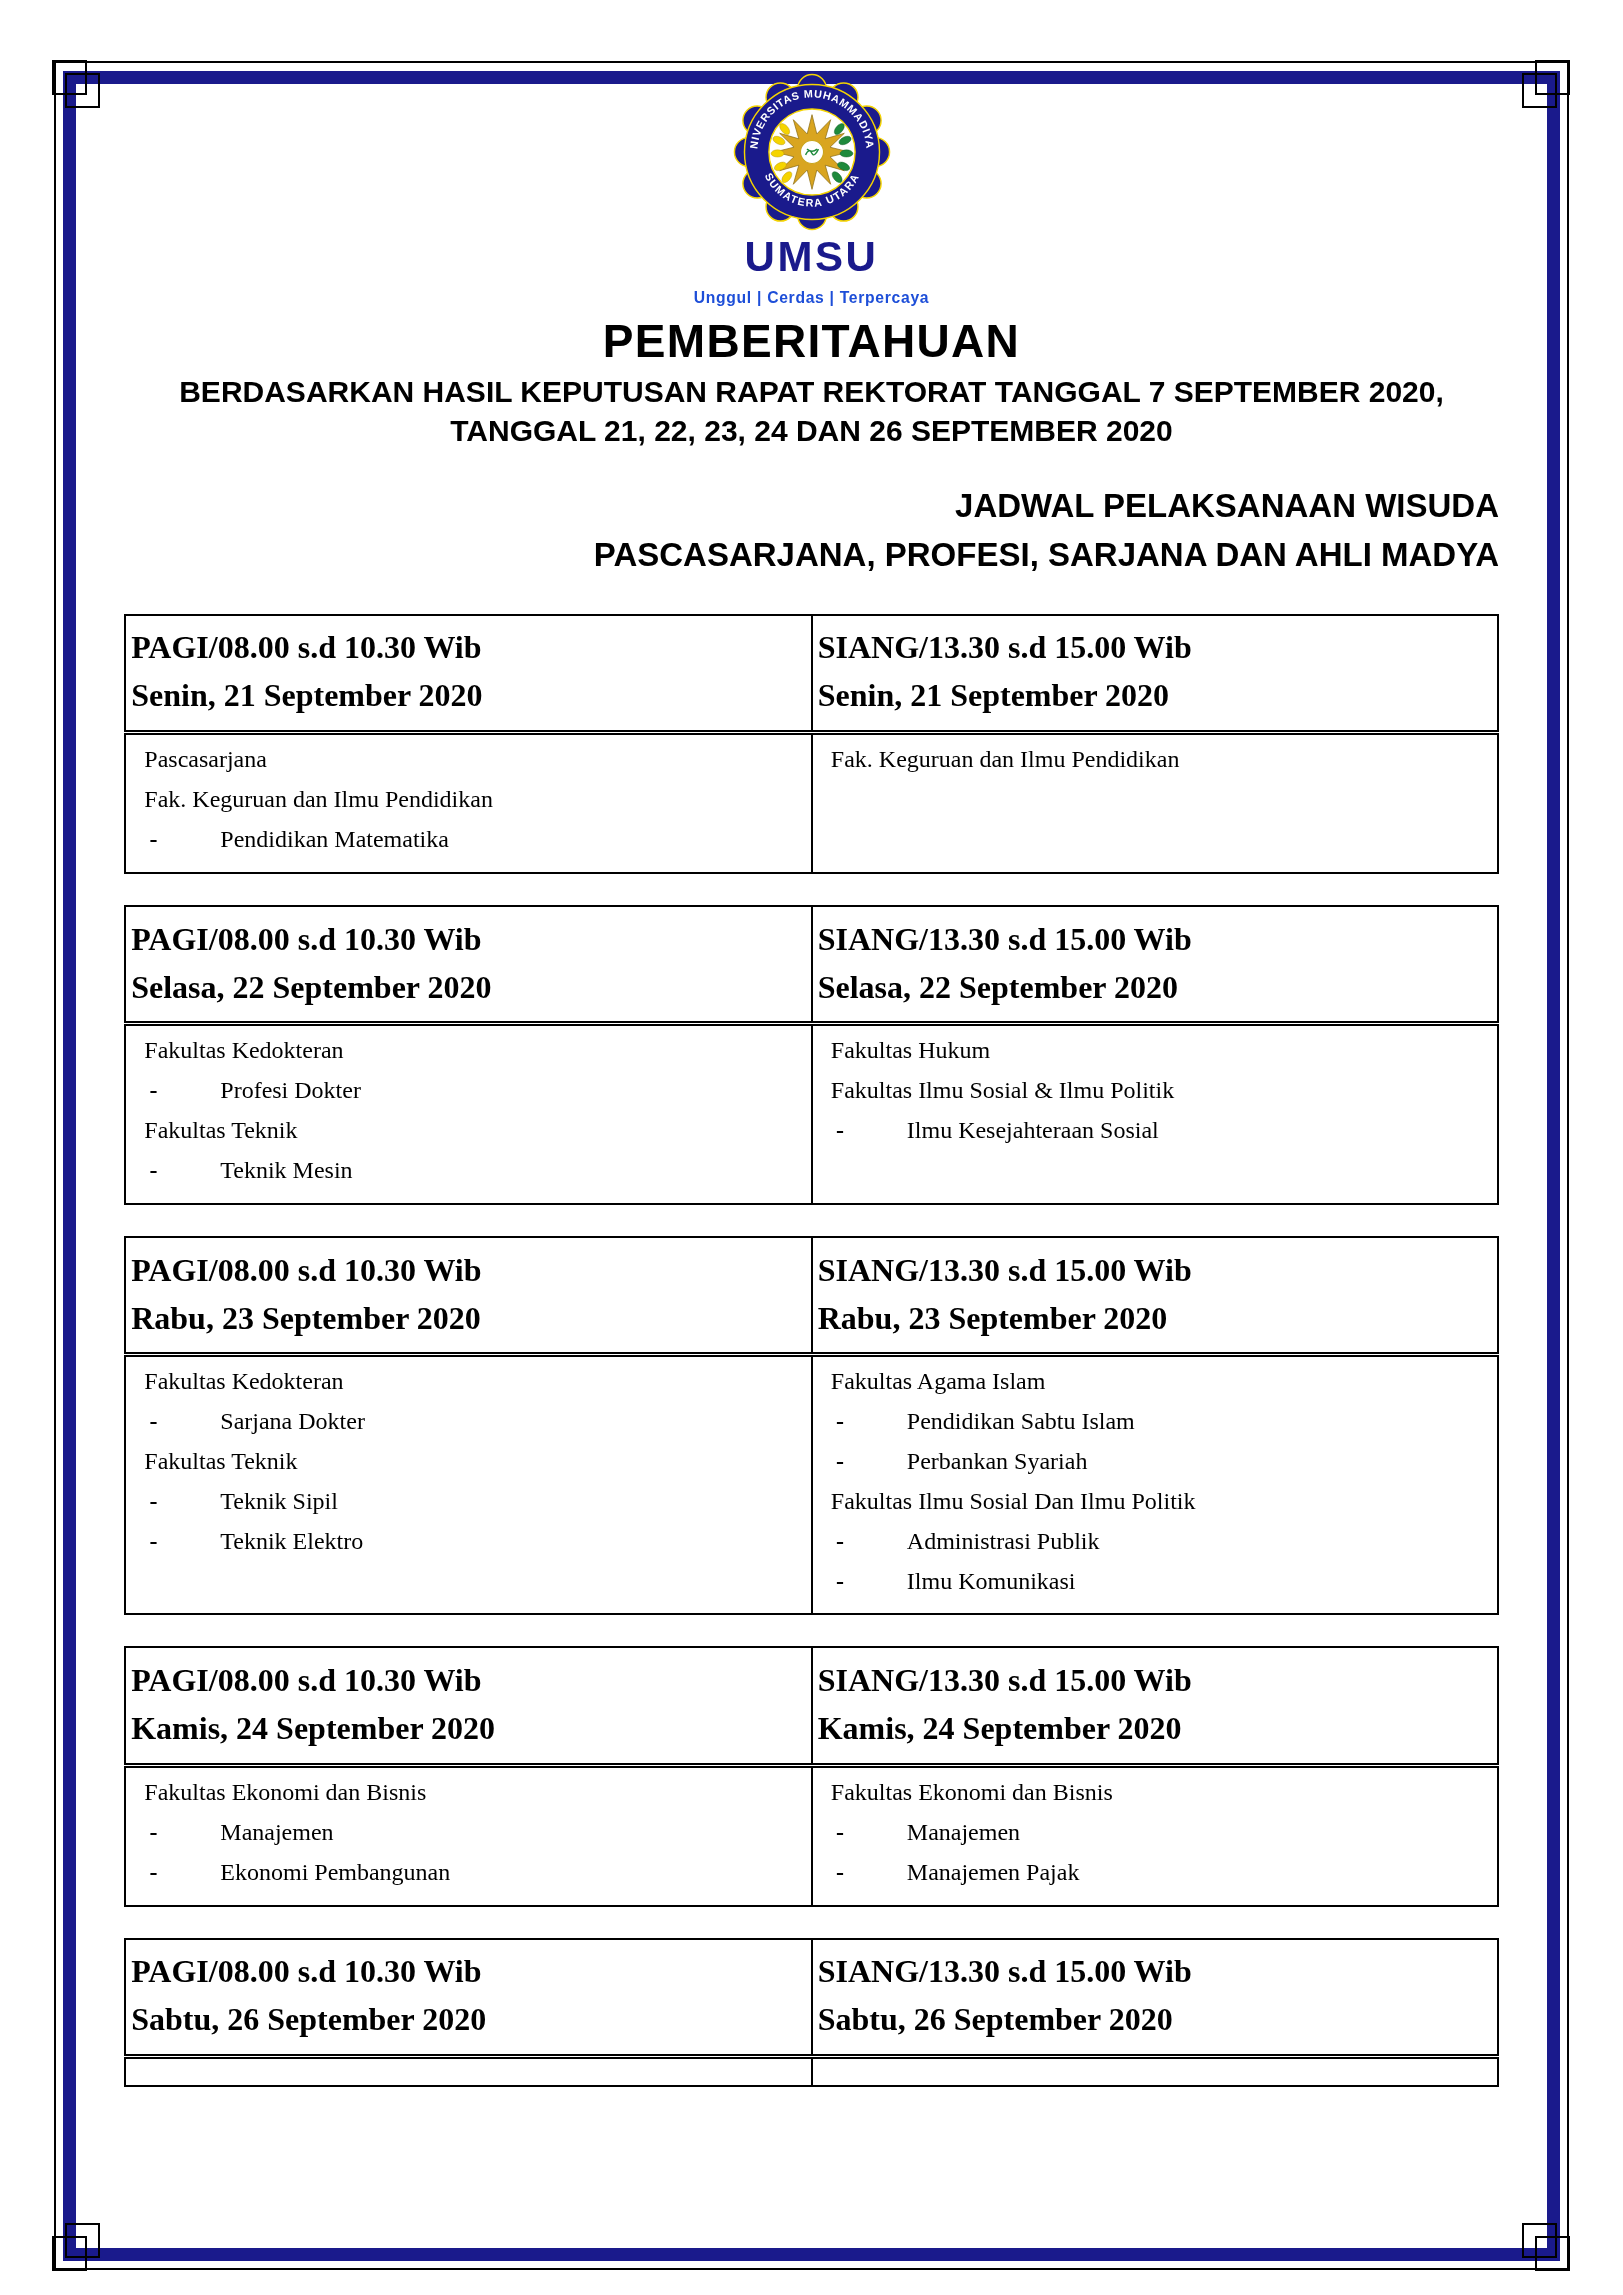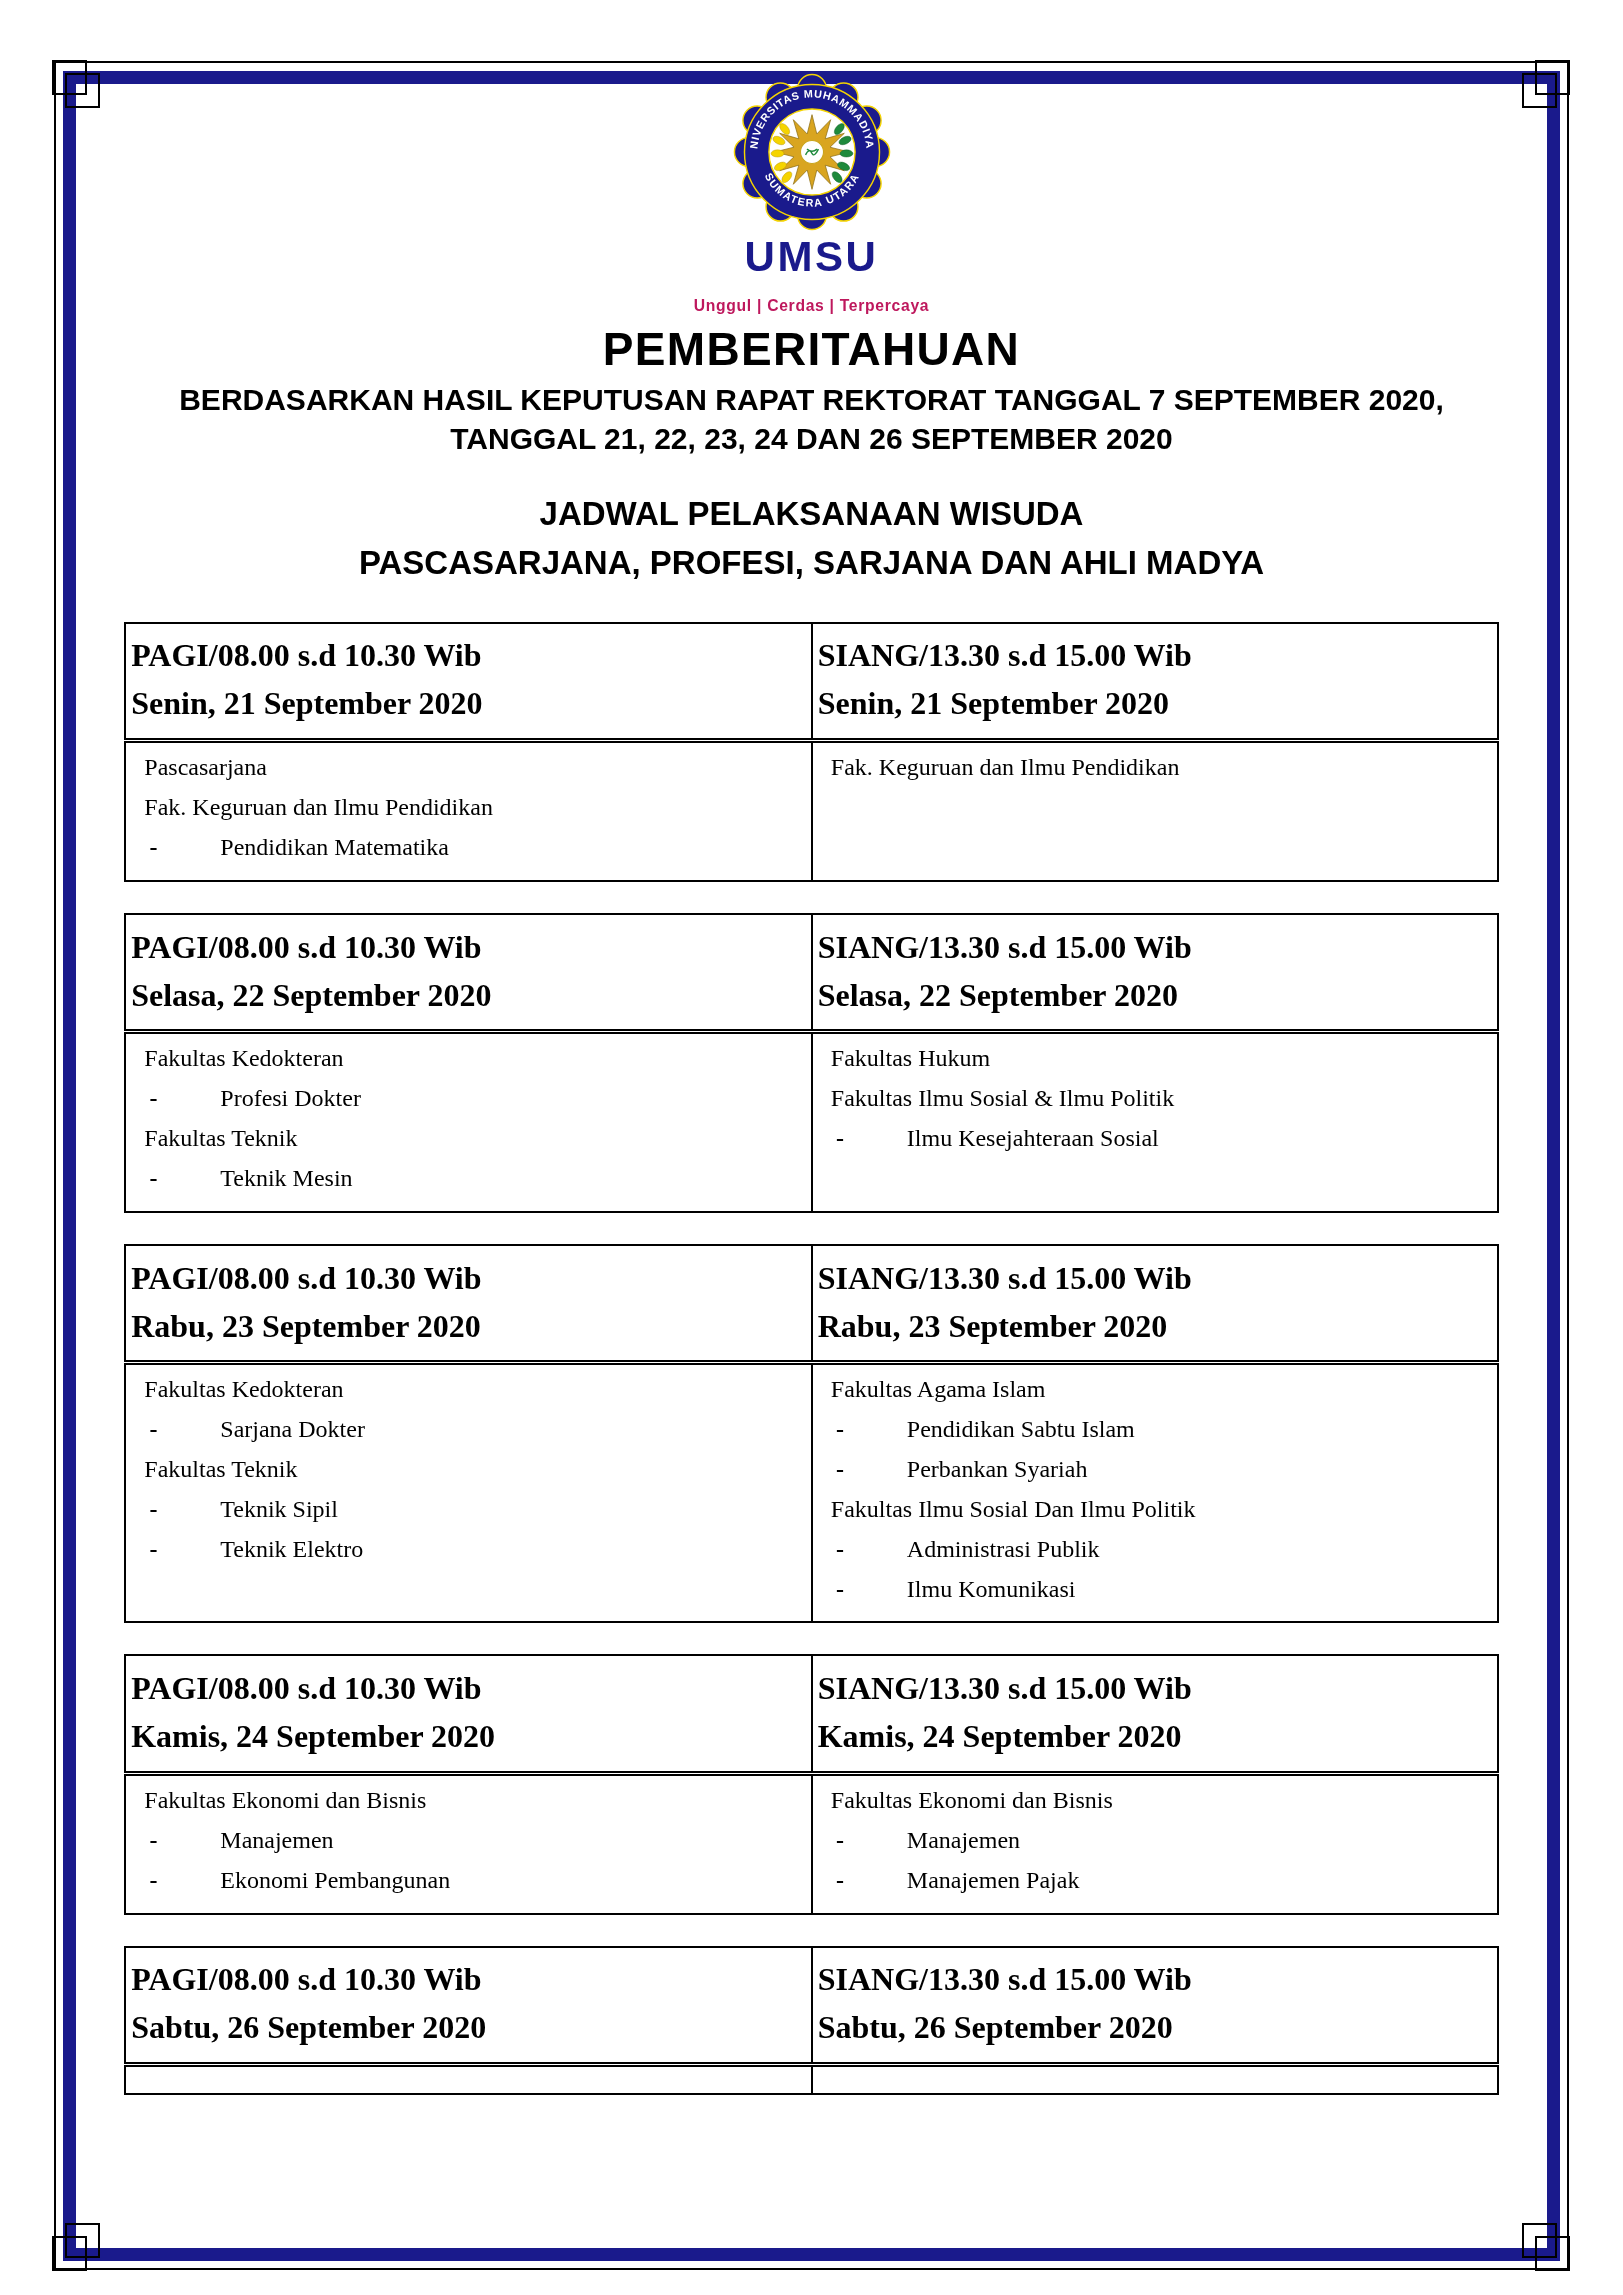--- a/index.html
+++ b/index.html
@@ -18,29 +18,29 @@
   .c-bl-a{ bottom:23.6px; left:52px; }  .c-bl-b{ bottom:37px; left:65px; }
   .c-br-a{ bottom:23.6px; right:53px; } .c-br-b{ bottom:37px; right:66px; }
 
   
   .content { position:relative; z-index:3; padding:73px 124px 0 124px; }
 
   .logo-block { text-align:center; }
   .umsu-word { font-family:"Liberation Sans", sans-serif; font-weight:800;
                font-size:42px; letter-spacing:2.6px; color:#1a1a8c; margin-top:0; }
   .umsu-tag  { font-family:"Liberation Sans", sans-serif; font-weight:700;
-               font-size:15.7px; color:#be185d; margin-top:16px; letter-spacing:0.7px; }
+               font-size:15.7px; color:#1d4ed8; margin-top:8px; letter-spacing:0.7px; }
 
   .doc-title { text-align:center; font-family:"Liberation Sans", sans-serif;
                font-weight:800; font-size:46px; letter-spacing:1.3px; margin-top:6.5px; }
 
   .intro { text-align:center; font-family:"Liberation Sans", sans-serif;
            font-weight:700; font-size:30px; line-height:1.3; margin-top:4px; }
 
-  .sched-heading { text-align:center; font-family:"Liberation Sans", sans-serif;
+  .sched-heading { text-align:right; font-family:"Liberation Sans", sans-serif;
                    font-weight:700; font-size:33px; line-height:1.5; margin-top:31px; }
 
   #tables { margin-top:34px; }
   table.sched { width:100%; border-collapse:collapse; margin-bottom:31px;
                 table-layout:fixed; }
   table.sched th, table.sched td { border:2px solid #000; }
   table.sched { border:2.6px solid #000; }
   table.sched th { border-bottom:5.9px double #000; font-weight:700; font-size:32px;
                    line-height:1.5; padding:7.9px 5.2px 10.5px; text-align:left; }
   table.sched td { vertical-align:top; font-size:24px; line-height:1.28;

